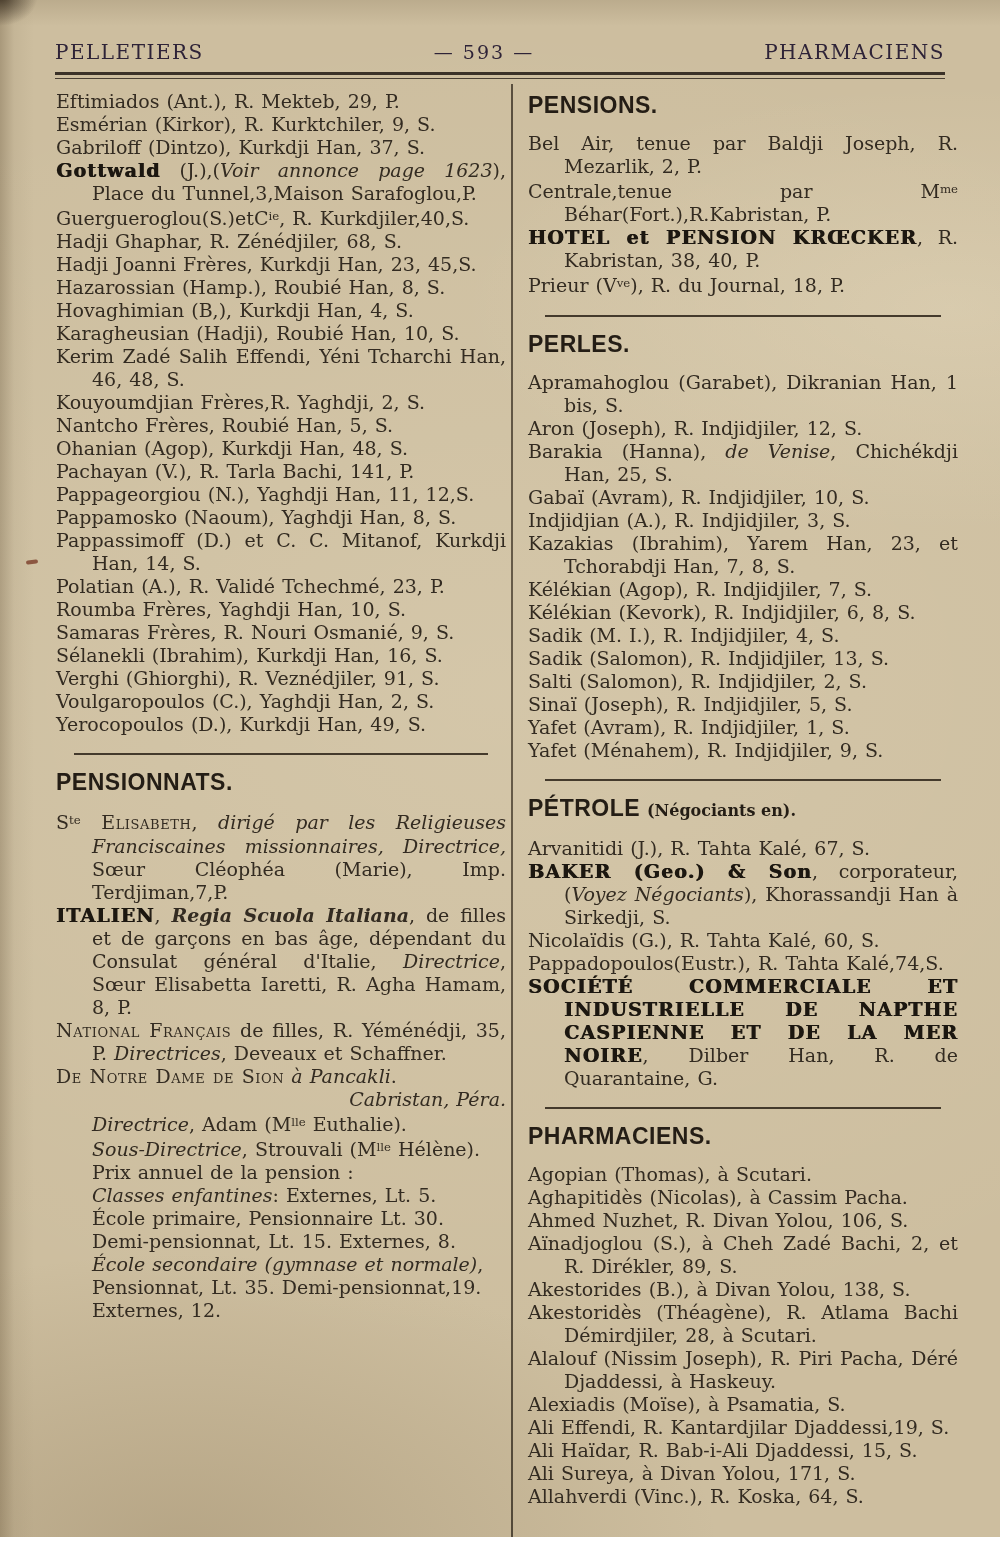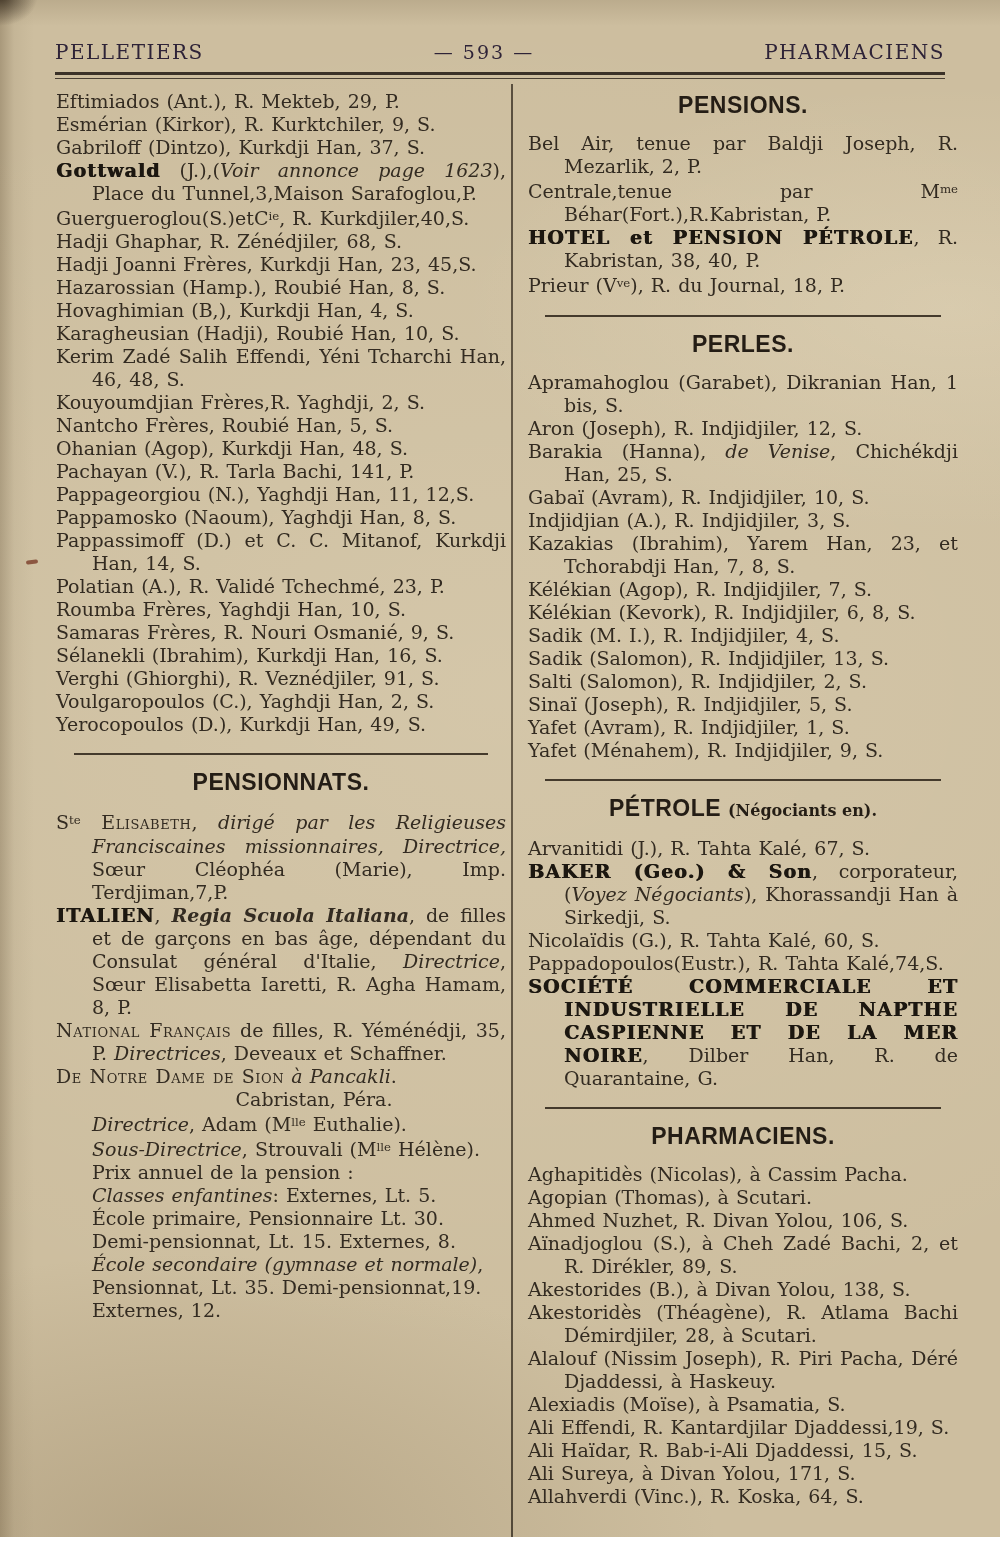--- a/index.html
+++ b/index.html
@@ -28,22 +28,22 @@
   .header-row .hleft,.header-row .hright{font-weight:500;}
   .header-row .hcenter{font-size:19px;letter-spacing:2px;}
   .header-rule{margin-top:8px;height:3px;border-top:3px solid #3b3228;border-bottom:1px solid #4a4034;}
   .divider-v{position:absolute;left:511px;top:84px;bottom:0;width:2px;
     background:linear-gradient(180deg,#453b2d 0%,#554a39 40%,#3f3628 100%);opacity:.85;}
   .col{position:absolute;top:90px;font-size:19px;line-height:23px;}
   .col-left{left:56px;width:450px;}
   .col-right{left:528px;width:430px;}
   .entry{margin:0;padding-left:36px;text-indent:-36px;text-align:justify;word-spacing:1px;}
   .entry.cont{text-indent:0;text-align:left;}
-  .entry.cont2{padding-left:66px;text-indent:0;text-align:center;}
-  .sec-heading{margin:14px 0 15px;text-align:center;
+  .entry.cont2{padding-left:66px;text-indent:0;text-align:right;font-style:italic;}
+  .sec-heading{margin:14px 0 15px;
     font-family:"Liberation Sans", sans-serif;font-weight:700;font-size:23px;
     letter-spacing:.5px;color:#241d15;}
   .sec-heading .hsuffix{font-family:"DejaVu Serif", serif;font-size:16px;letter-spacing:0;}
   hr.sep{border:0;border-top:2px solid #443a2c;width:92%;margin:17px auto 16px;}
   .b{font-weight:700;letter-spacing:1.1px;color:#1c1710;
      text-shadow:.7px 0 0 currentColor;}
   .bs{font-weight:700;font-style:italic;}
   .i{font-style:italic;}
   .sc{font-variant:small-caps;letter-spacing:.6px;}
   .sup{font-size:.62em;vertical-align:.45em;letter-spacing:0;}
@@ -117,21 +117,21 @@
         </div>
     </div>
   </div>
 
   <div class="col col-right">
     <div class="section">
       <div class="sec-heading" style="margin-top:4px;">PENSIONS.</div>
       <div class="entries">
           <p class="entry"><span>Bel Air, tenue par Baldji Joseph, R. Mezarlik, 2, P.</span></p>
           <p class="entry"><span>Centrale,tenue par M</span><span class="sup">me</span><span> Béhar(Fort.),R.Kabristan, P.</span></p>
-          <p class="entry"><span class="b">HOTEL et PENSION PÉTROLE</span><span>, R. Kabristan, 38, 40, P.</span></p>
+          <p class="entry"><span class="b">HOTEL et PENSION KRŒCKER</span><span>, R. Kabristan, 38, 40, P.</span></p>
           <p class="entry"><span>Prieur (V</span><span class="sup">ve</span><span>), R. du Journal, 18, P.</span></p>
         </div>
     </div>
     <div class="section">
       <hr class="sep">
       <div class="sec-heading">PERLES.</div>
       <div class="entries">
           <p class="entry"><span>Apramahoglou (Garabet), Dikranian Han, 1 bis, S.</span></p>
           <p class="entry"><span>Aron (Joseph), R. Indjidjiler, 12, S.</span></p>
           <p class="entry"><span>Barakia (Hanna), </span><span class="i">de Venise</span><span>, Chichékdji Han, 25, S.</span></p>
@@ -159,22 +159,22 @@
           <p class="entry"><span class="b">BAKER (Geo.) &amp; Son</span><span>, corporateur, (</span><span class="i">Voyez Négociants</span><span>), Khorassandji Han à Sirkedji, S.</span></p>
           <p class="entry"><span>Nicolaïdis (G.), R. Tahta Kalé, 60, S.</span></p>
           <p class="entry"><span>Pappadopoulos(Eustr.), R. Tahta Kalé,74,S.</span></p>
           <p class="entry"><span class="b">SOCIÉTÉ COMMERCIALE ET INDUSTRIELLE DE NAPTHE CASPIENNE ET DE LA MER NOIRE</span><span>, Dilber Han, R. de Quarantaine, G.</span></p>
         </div>
     </div>
     <div class="section">
       <hr class="sep">
       <div class="sec-heading">PHARMACIENS.</div>
       <div class="entries">
+          <p class="entry"><span>Agopian (Thomas), à Scutari.</span></p>
           <p class="entry"><span>Aghapitidès (Nicolas), à Cassim Pacha.</span></p>
-          <p class="entry"><span>Agopian (Thomas), à Scutari.</span></p>
           <p class="entry"><span>Ahmed Nuzhet, R. Divan Yolou, 106, S.</span></p>
           <p class="entry"><span>Aïnadjoglou (S.), à Cheh Zadé Bachi, 2, et R. Dirékler, 89, S.</span></p>
           <p class="entry"><span>Akestorides (B.), à Divan Yolou, 138, S.</span></p>
           <p class="entry"><span>Akestoridès (Théagène), R. Atlama Bachi Démirdjiler, 28, à Scutari.</span></p>
           <p class="entry"><span>Alalouf (Nissim Joseph), R. Piri Pacha, Déré Djaddessi, à Haskeuy.</span></p>
           <p class="entry"><span>Alexiadis (Moïse), à Psamatia, S.</span></p>
           <p class="entry"><span>Ali Effendi, R. Kantardjilar Djaddessi,19, S.</span></p>
           <p class="entry"><span>Ali Haïdar, R. Bab-i-Ali Djaddessi, 15, S.</span></p>
           <p class="entry"><span>Ali Sureya, à Divan Yolou, 171, S.</span></p>
           <p class="entry"><span>Allahverdi (Vinc.), R. Koska, 64, S.</span></p>

